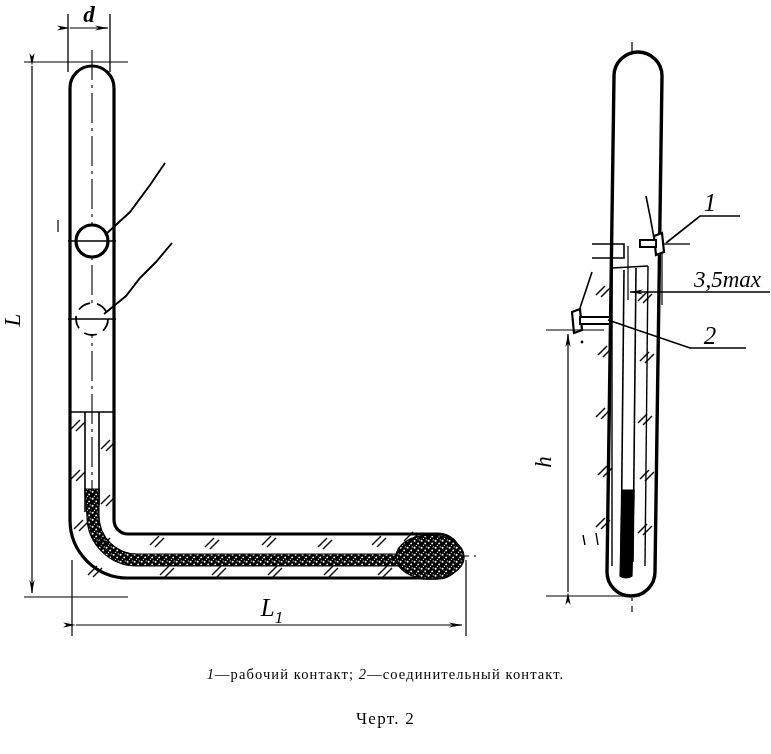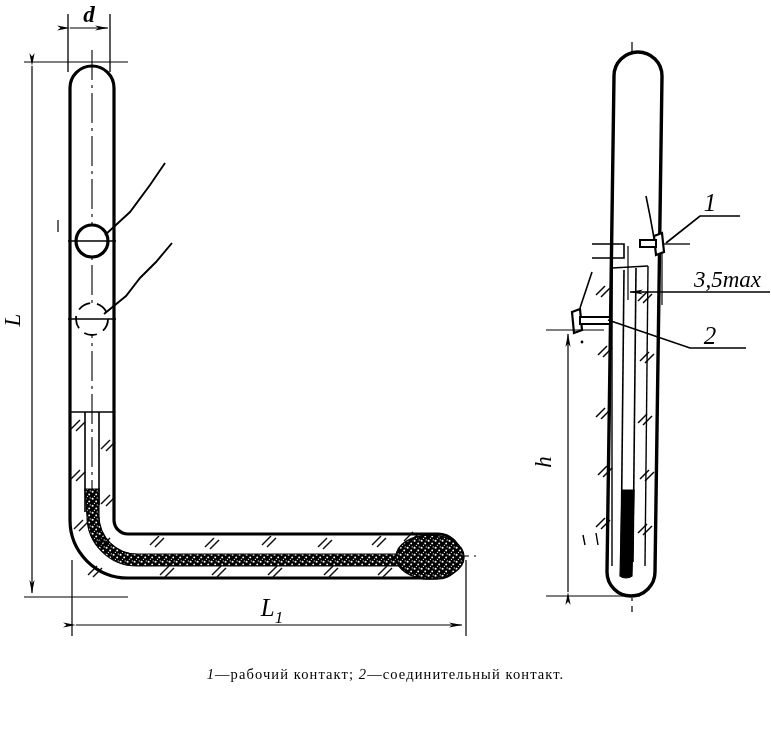--- a/index.html
+++ b/index.html
@@ -261,14 +261,15 @@
       <text x="694" y="287" font-family="Liberation Serif, serif" font-size="23" font-style="italic" text-anchor="start" fill="#000">3,5max</text>
 
       <text x="551" y="462" font-family="Liberation Serif, serif" font-size="23" font-style="italic" text-anchor="middle" fill="#000" transform="rotate(-90 551 462)">h</text>
     </g>
   </svg>
 
   <div class="caption-line" id="caption-legend">
     <span class="idx">1</span><span>—рабочий контакт; </span><span class="idx">2</span><span>—соединительный контакт.</span>
   </div>
 
+  <div class="caption-line" id="caption-figure">Черт. 2</div>
 
 </div>
 
 </body></html>

